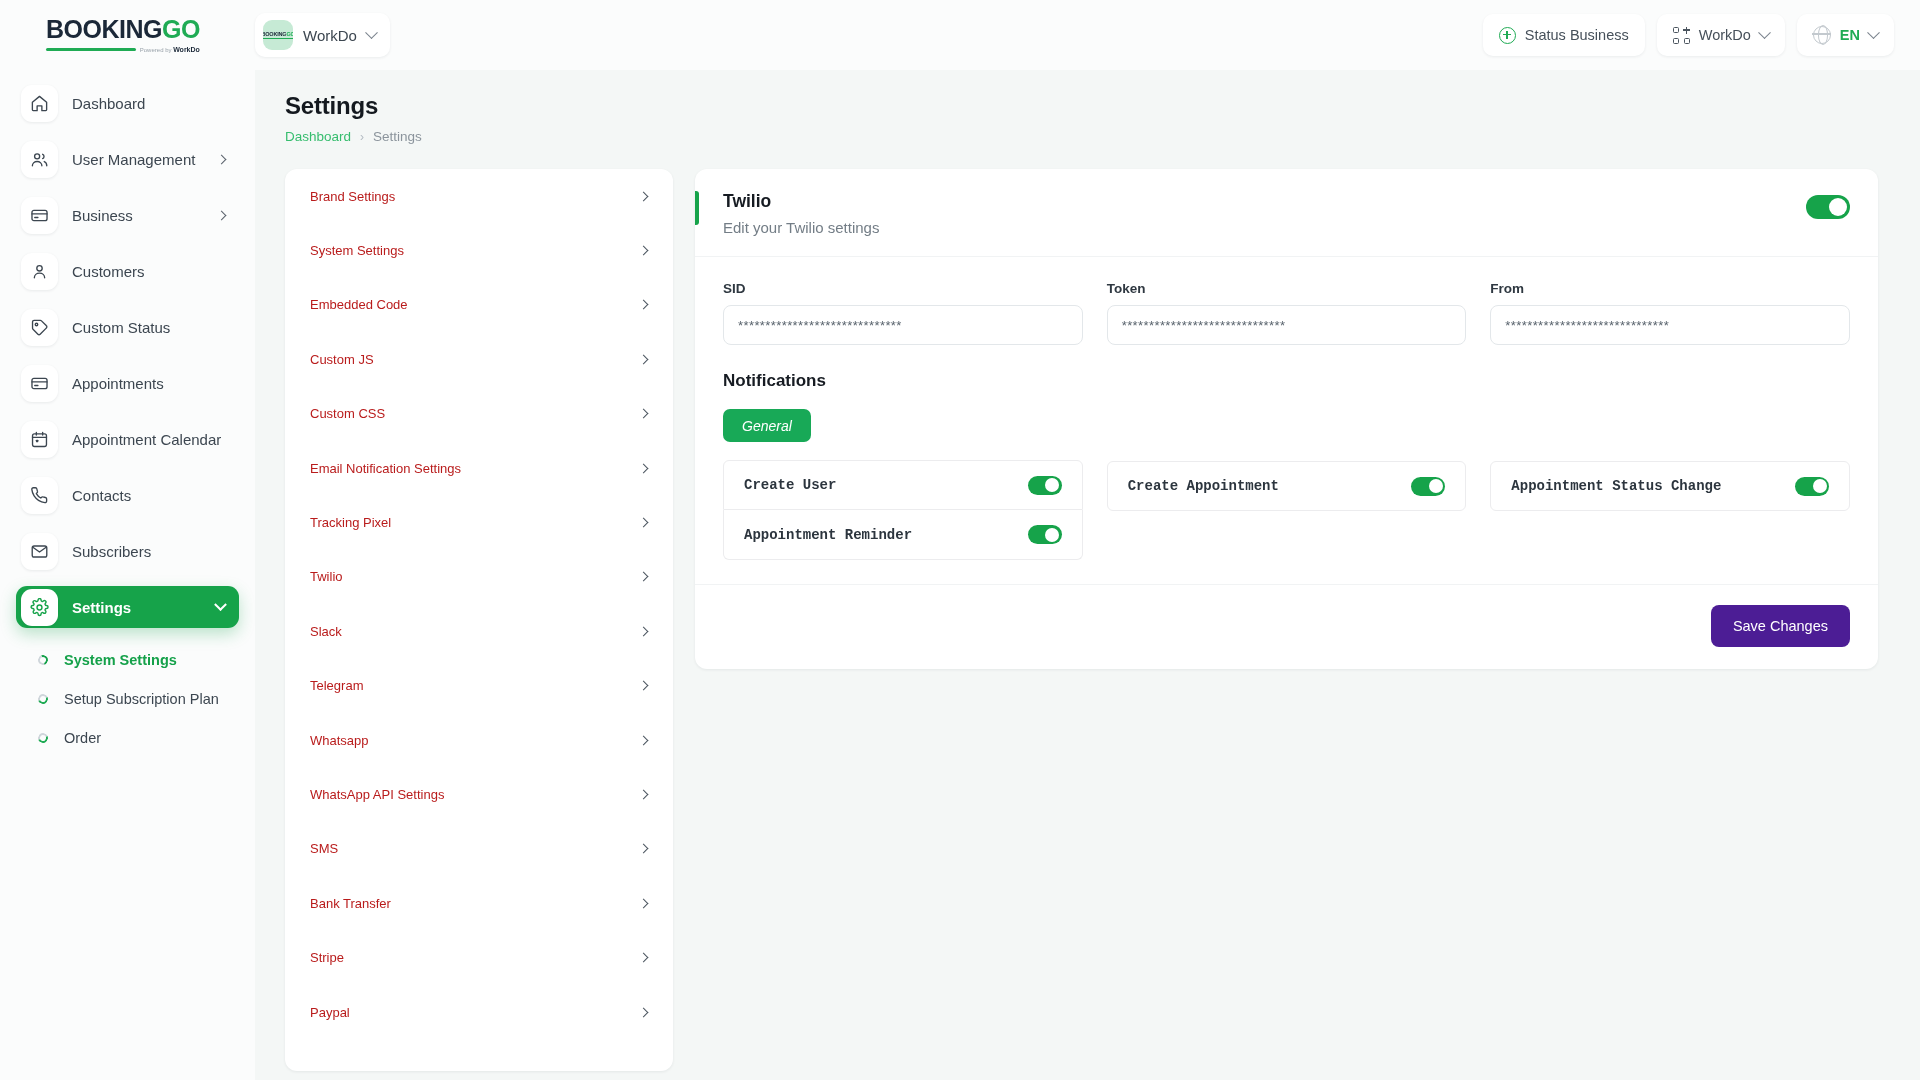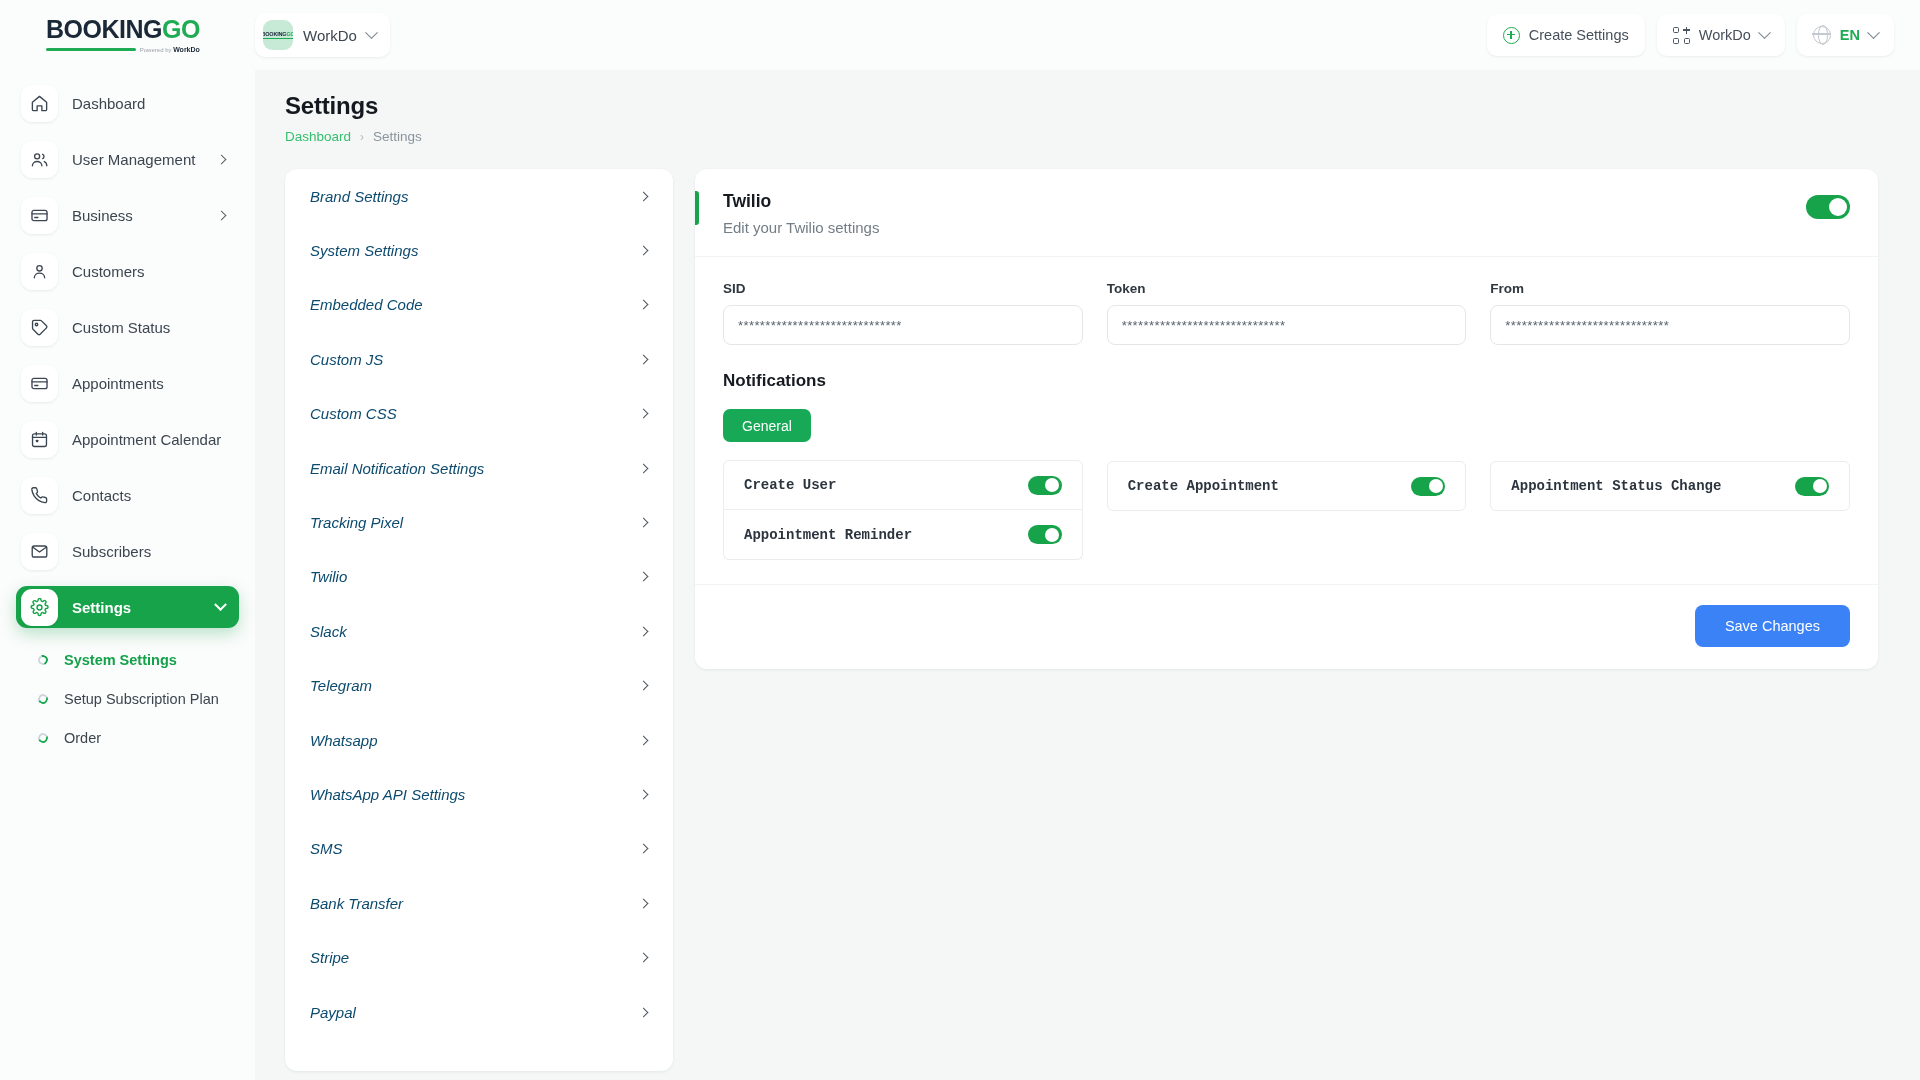--- a/index.html
+++ b/index.html
@@ -161,21 +161,21 @@
   .list-card {
     width: 388px; flex: 0 0 388px;
     background: #fff; border-radius: 12px;
     box-shadow: 0 1px 3px rgba(16,24,40,.07);
     height: 902px; overflow: hidden;
   }
   .list-row {
     height: 54.4px; display: flex; align-items: center;
     padding: 0 26px 0 25px; cursor: pointer;
   }
-  .list-row .lbl { font-size: 15px; color: #0c4a6e; font-style: italic; }
+  .list-row .lbl { font-size: 13px; color: #b91c1c; }
   .list-row .chv {
     margin-left: auto; width: 7px; height: 7px;
     border-right: 1.6px solid #4a545e; border-top: 1.6px solid #4a545e;
     transform: rotate(45deg);
   }
 
   
   .detail-card {
     flex: 1 1 auto; background: #fff; border-radius: 12px;
     box-shadow: 0 1px 3px rgba(16,24,40,.07);
@@ -211,21 +211,21 @@
   .field-input {
     width: 100%; height: 40px; border: 1px solid #e3e7ea; border-radius: 8px;
     background: #fff; padding: 0 14px;
     font-family: "Liberation Sans", sans-serif; font-size: 13px; color: #5a646e;
     letter-spacing: .4px; outline: none;
   }
   .section-title { font-size: 17px; font-weight: 700; color: #161b22; margin-top: 26px; }
   .tab-pill {
     display: inline-flex; align-items: center; justify-content: center;
     background: #18a957; color: #fff; font-size: 14px;
-    height: 33px; padding: 0 19px; border-radius: 7px; margin-top: 18px; cursor: pointer;
+    height: 33px; padding: 0 19px; border-radius: 7px; margin-top: 18px; cursor: pointer; font-style: italic;
   }
 
   .notif-grid { display: flex; gap: 24px; margin-top: 18px; align-items: flex-start; font-family: Liberation Mono, monospace; }
   .notif-col { flex: 1 1 0; min-width: 0; }
   .notif-col.offset { padding-top: 1px; }
   .notif-card {
     border: 1px solid #ececee; background: #fff;
     display: flex; align-items: center; padding: 0 20px;
     height: 50px;
   }
@@ -233,22 +233,22 @@
   .notif-card .toggle { margin-left: auto; }
   .notif-card.top { border-radius: 6px 6px 0 0; }
   .notif-card.bottom { border-radius: 0 0 6px 6px; border-top: none; }
   .notif-card.solo { border-radius: 6px; }
 
   .detail-foot {
     margin-top: 24px; border-top: 1px solid #f1f3f4;
     padding: 20px 28px 22px 28px; display: flex; justify-content: flex-end;
   }
   .btn-save {
-    background: #3b82f6; color: #fff; border: none; border-radius: 8px;
-    height: 42px; padding: 0 30px; font-size: 14.5px;
+    background: #4c1d95; color: #fff; border: none; border-radius: 8px;
+    height: 42px; padding: 0 22px; font-size: 14.5px;
     font-family: "Liberation Sans", sans-serif; cursor: pointer;
   }
   svg { display: block; }
 </style>
 </head>
 <body>
 
 <div class="app">
 
   <div class="topbar">
@@ -268,21 +268,21 @@
       <span class="ws-avatar">
         <span class="mini">BOOKING<i>GO</i><u></u></span>
       </span>
       <span class="ws-name">WorkDo</span>
       <span class="chev-d"></span>
     </div>
 
     <div class="topbar-right">
       <div class="pill">
         <span class="plus-circle"></span>
-        <span>Create Settings</span>
+        <span>Status Business</span>
       </div>
       <div class="pill">
         <span class="grid-plus">
             <s></s>
             <s></s>
             <s></s>
             <b></b>
           </span>
         <span>WorkDo</span>
         <span class="chev-d"></span>

